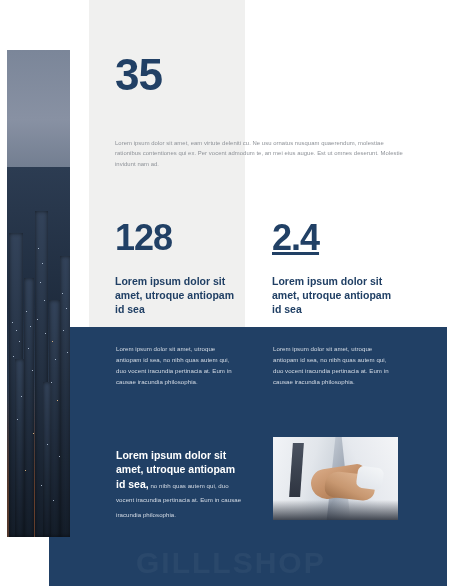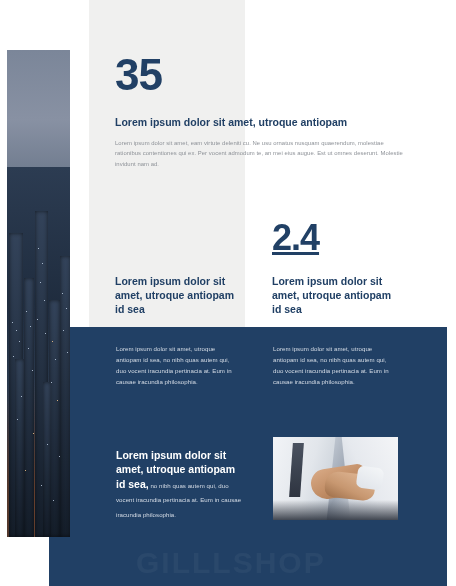--- a/index.html
+++ b/index.html
@@ -252,24 +252,24 @@
         <div class="win" style="left:40px;top:75%"></div>
       <div class="win" style="left:52px;top:78%"></div>
         <div class="win warm" style="left:18px;top:82%"></div>
       <div class="win" style="left:34px;top:86%"></div>
         <div class="win" style="left:46px;top:90%"></div>
     </div>
   </div>
 
   <div id="stat-hero" class="stat-number big">35</div>
 
-  <div id="hero-headline" class="headline">Lorem ipsum dolor sit amet, utroque antiopam</div>
 
   <div id="hero-body" class="body-copy">Lorem ipsum dolor sit amet, eam virtute deleniti cu. Ne usu ornatus nusquam quaerendum, molestiae rationibus contentiones qui ex. Per vocent admodum te, an mei eius augue. Est ut omnes deserunt. Molestie invidunt nam ad.</div>
 
+  <div id="stat-two" class="stat-number mid">128</div>
   <div id="stat-two-label" class="headline">Lorem ipsum dolor sit amet, utroque antiopam id sea</div>
 
   <div id="stat-three" class="stat-number mid">2.4</div>
   <div id="stat-three-label" class="headline">Lorem ipsum dolor sit amet, utroque antiopam id sea</div>
 
   <div id="blue-col-1" class="blue-body">Lorem ipsum dolor sit amet, utroque antiopam id sea, no nibh quas autem qui, duo vocent iracundia pertinacia at. Eum in causae iracundia philosophia.</div>
   <div id="blue-col-2" class="blue-body">Lorem ipsum dolor sit amet, utroque antiopam id sea, no nibh quas autem qui, duo vocent iracundia pertinacia at. Eum in causae iracundia philosophia.</div>
 
   <div id="blue-feature" class="blue-headline">
     <span>Lorem ipsum dolor sit amet, utroque antiopam id sea,</span><span class="tail"> no nibh quas autem qui, duo vocent iracundia pertinacia at. Eum in causae iracundia philosophia.</span>

